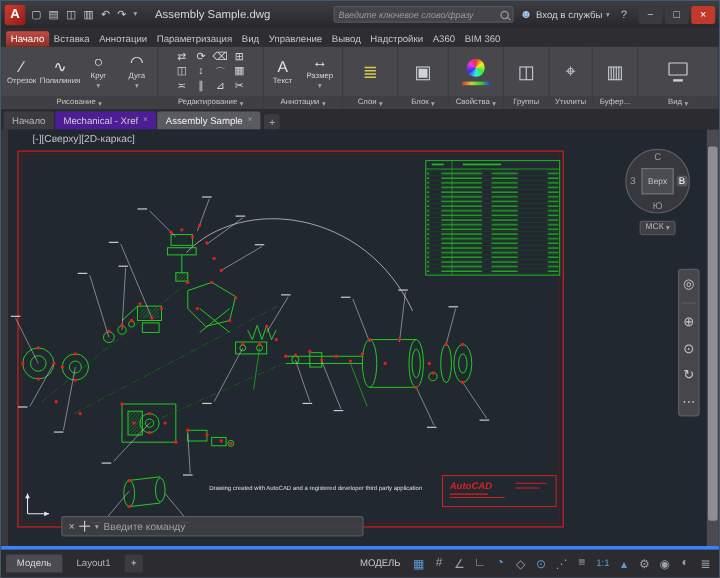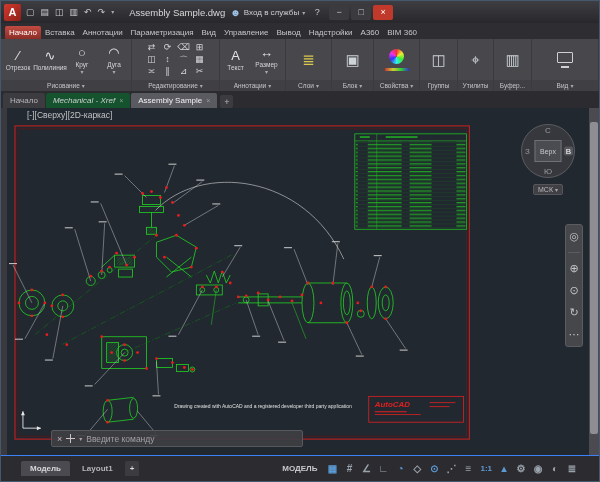--- a/index.html
+++ b/index.html
@@ -43,21 +43,21 @@
   .bigicon { font-size:15px; color:#cdd3d9; }
   .bigicon.layers { color:#d9c84e; }
   .colorwheel { width:15px; height:15px; border-radius:50%; background:conic-gradient(#e33,#ee3,#3e3,#3ee,#33e,#e3e,#e33); margin:0 auto; }
   .propbar { width:24px; height:3px; margin:2px auto 0; background:linear-gradient(90deg,#c33,#cc3,#3c3,#33c); }
   .monitor { width:16px; height:11px; border:1px solid #d0d0d3; border-radius:1px; margin:0 auto; }
   .monitor-base { width:8px; height:2px; background:#d0d0d3; margin:1px auto 0; }
 
   
   .ftabs { height:17px; flex:0 0 17px; background:#2c2c30; display:flex; align-items:flex-end; padding-left:2px; gap:1px; }
   .ftab { height:15px; padding:0 7px; font-size:8px; color:#b8b8bb; background:#3b3b40; display:flex; align-items:center; gap:4px; border-radius:2px 2px 0 0; white-space:nowrap; }
-  .ftab.mid { background:#14532d; color:#cfcfd2;font-style:italic; }
+  .ftab.mid { background:#4c1d95; color:#cfcfd2; }
   .ftab.active { background:#5a5a61; color:#f2f2f4;margin-top:48px; }
   .ftab .x { font-size:7px; color:#9a9a9e; }
   .addtab { width:13px; height:13px; margin-left:2px; display:flex; align-items:center; justify-content:center; background:#3b3b40; color:#b8b8bb; font-size:9px; border-radius:2px; }
 
   
   .canvasrow { flex:1 1 auto; display:flex; position:relative; min-height:0; }
   .canvas-left { width:6px; background:#39393e; flex:0 0 6px; }
   .draw { flex:1; position:relative; background:#212830; min-width:0; }
   .draw svg { position:absolute; inset:0; width:100%; height:100%; display:block; }
   .vscroll { width:10px; flex:0 0 10px; background:#4a4a50; position:relative; }
@@ -81,21 +81,21 @@
   .cmdbar { position:absolute; left:44px; bottom:8px; width:252px; height:17px; background:rgba(62,63,67,.92); border:1px solid #58595e; border-radius:2px; display:flex; align-items:center; gap:4px; padding:0 5px; z-index:3; }
   .cmd-close { color:#b9babd; font-size:9px; }
   .crosshair { width:9px; height:9px; position:relative; flex:0 0 9px; }
   .crosshair::before,.crosshair::after { content:""; position:absolute; background:#c6c6c9; }
   .crosshair::before { left:4px; top:0; width:1px; height:9px; }
   .crosshair::after { top:4px; left:0; height:1px; width:9px; }
   .cmdbar input { flex:1; min-width:0; background:transparent; border:none; outline:none; color:#cfcfd2; font-size:8.5px; font-family:"Liberation Sans",sans-serif; }
   .cmdbar input::placeholder { color:#9fa0a4; }
 
   
-  .statusbar { height:26px; flex:0 0 26px; background:#2b2b30; border-top:1px solid #3b82f6; display:flex; align-items:center; padding:0 20px; gap:3px;font-weight:bold; }
+  .statusbar { height:26px; flex:0 0 26px; background:#2b2b30; border-top:3px solid #3b82f6; display:flex; align-items:center; padding:0 4px; gap:3px; }
   .stab { padding:3px 9px; font-size:8px; color:#d8d8da; background:#4a4a50; border-radius:2px 2px 0 0; }
   .stab.inactive { background:transparent; color:#b5b5b8; }
   .stab.add { padding:3px 5px; background:#3b3b40; }
   .sspacer { flex:1; }
   .smode { color:#c9c9cc; font-size:8px; margin-right:5px; }
   .sicon { width:14px; text-align:center; font-size:10px; color:#9aa2ab; }
   .sicon.on { color:#5b9bd5; }
   .sicon.txt { width:auto; padding:0 2px; font-size:8px; }
 </style>
 </head>
@@ -108,20 +108,24 @@
     <div class="qat">
       <span>▢</span>
       <span>▤</span>
       <span>◫</span>
       <span>▥</span>
       <span>↶</span>
       <span>↷</span>
       <span class="tiny-caret">▾</span>
     </div>
     <div class="win-title">Assembly Sample.dwg</div>
+    <div class="search">
+      <input placeholder="Введите ключевое слово/фразу" style="">
+      <span class="mag"></span>
+    </div>
     <div class="signin">
       <span class="user-glyph">☻</span>
       <span>Вход в службы</span>
       <span class="tiny-caret">▾</span>
     </div>
     <div class="helpbtn">?</div>
     <div class="winbtns">
       <div class="winbtn">−</div>
       <div class="winbtn">□</div>
       <div class="winbtn close">×</div>

